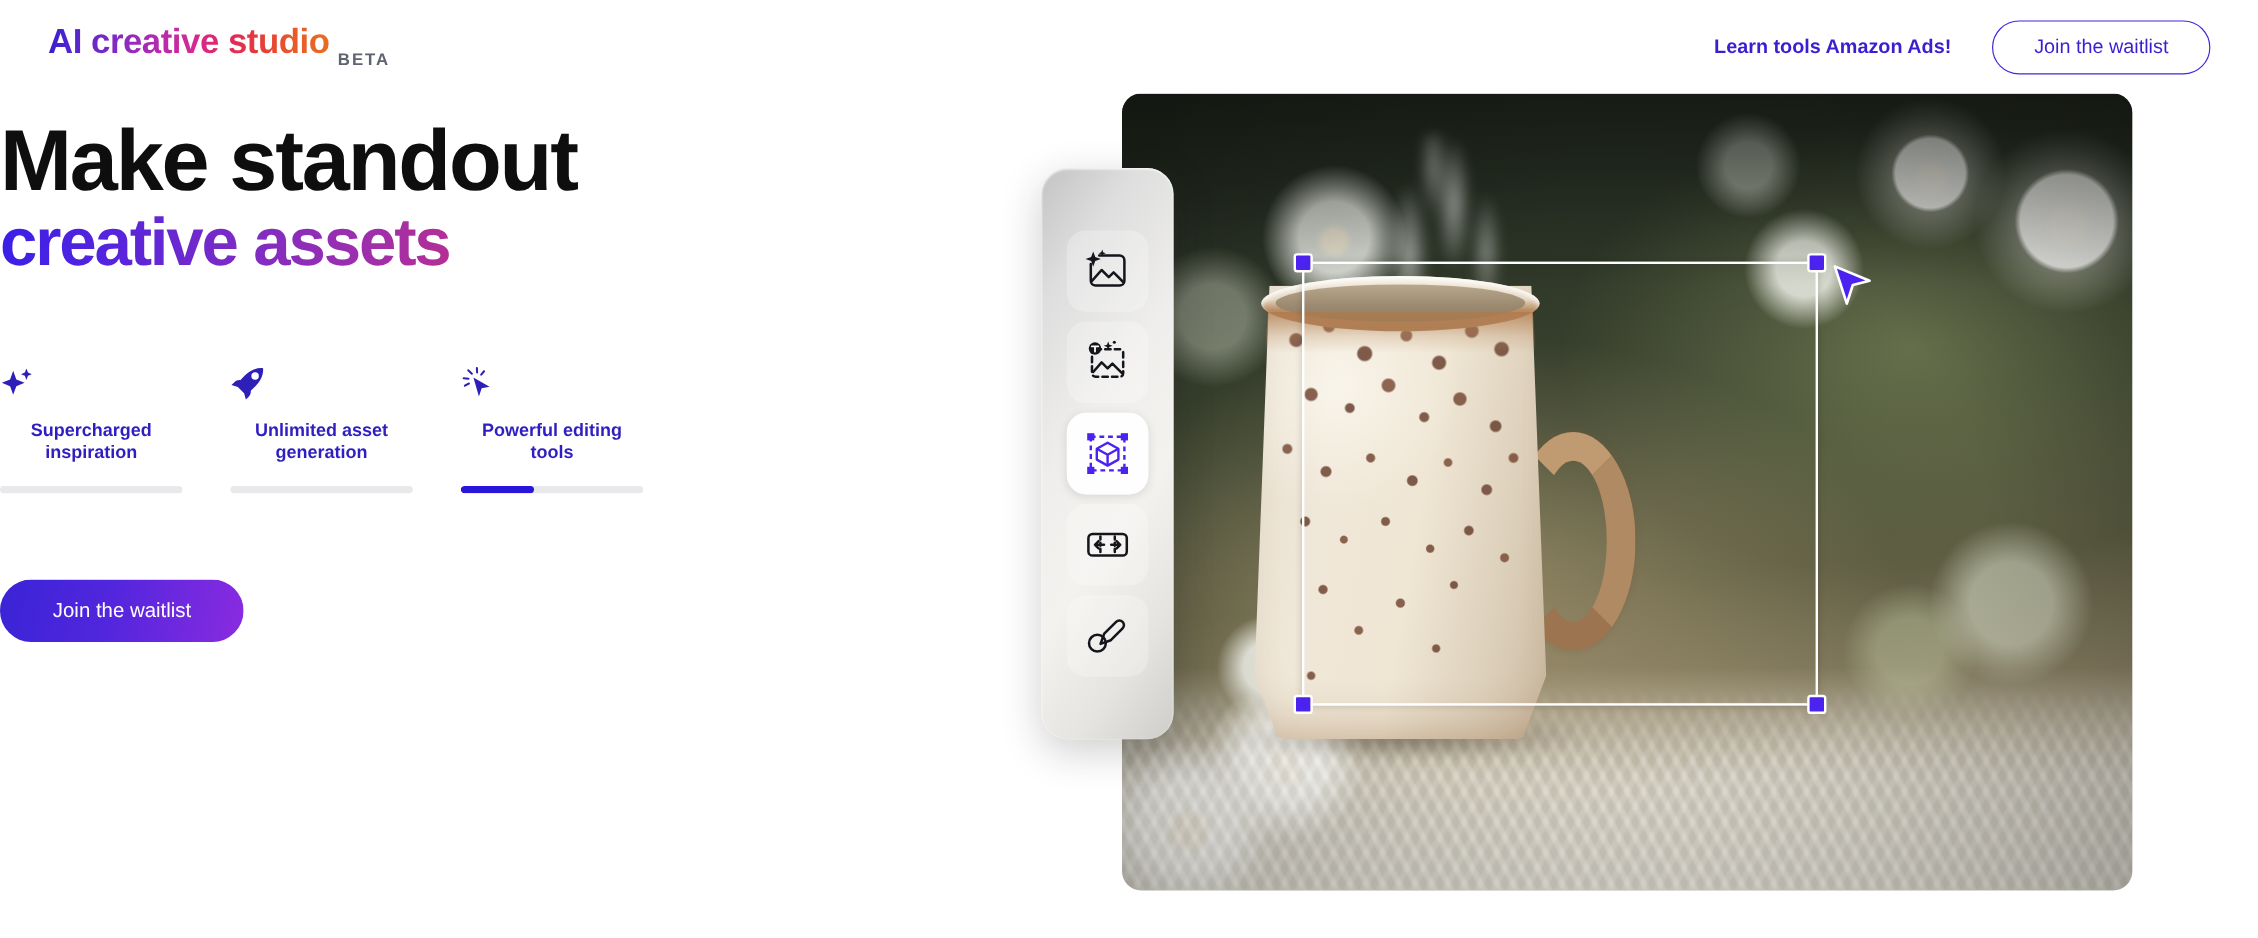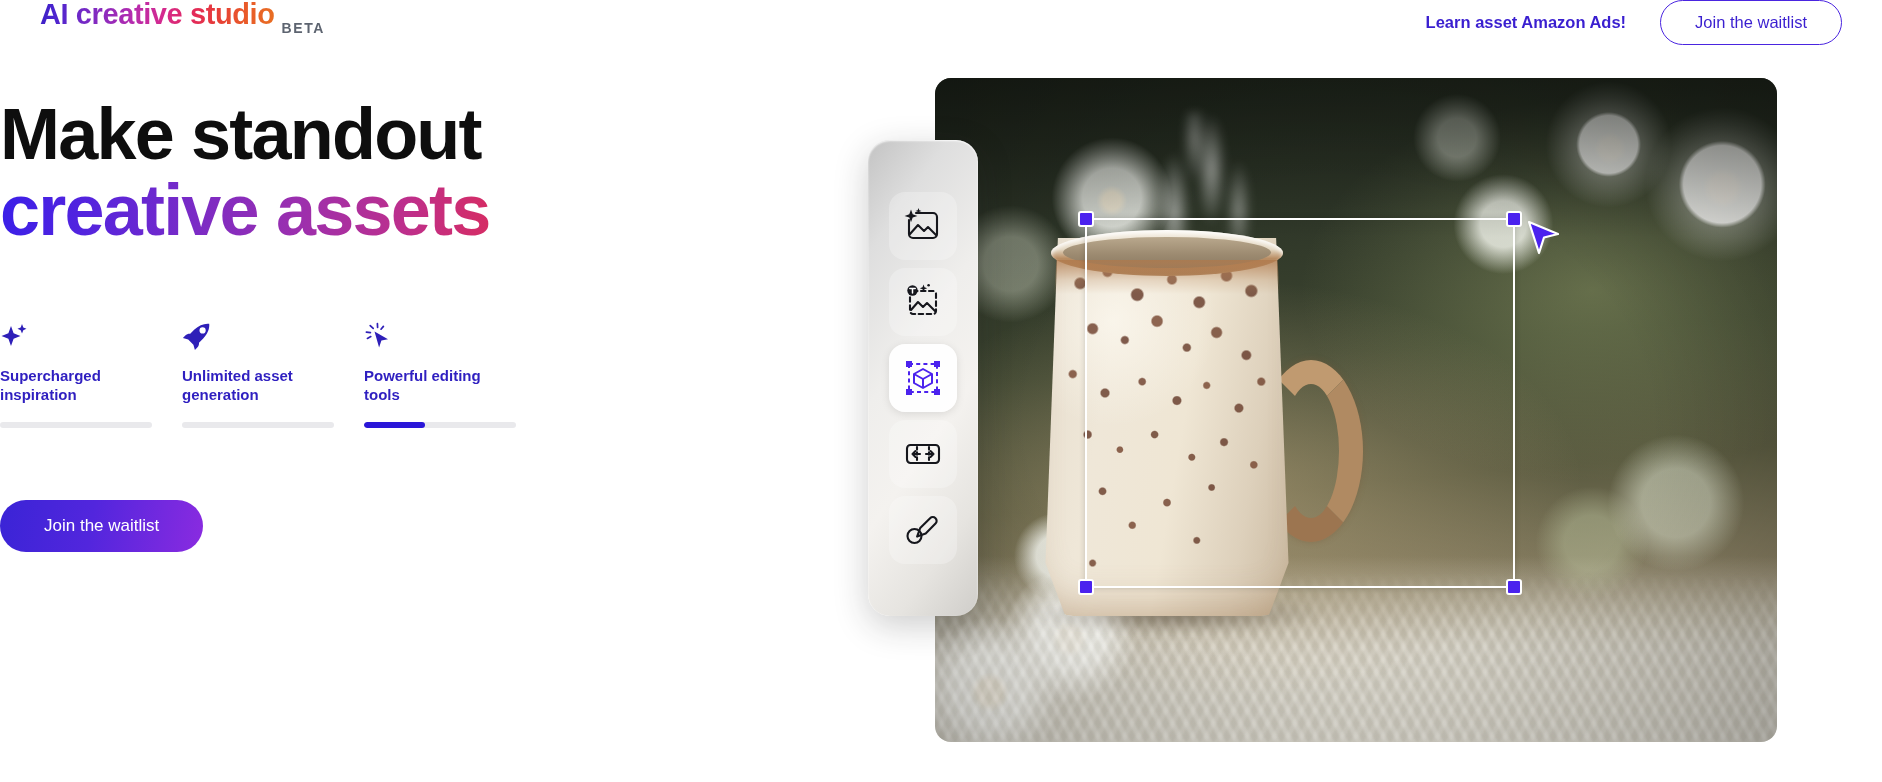--- a/index.html
+++ b/index.html
@@ -17,21 +17,21 @@
     background: #ffffff;
   }
 
   
   .header {
     position: absolute;
     top: 0; left: 0;
     width: 1882px;
     height: 78px;
     display: flex;
-    align-items: flex-start;
+    align-items: center;
     justify-content: space-between;
     padding: 0 40px;
     background: #ffffff;
     z-index: 40;
   }
   .brand {
     display: flex;
     align-items: flex-start;
     gap: 7px;
   }
@@ -95,40 +95,41 @@
   }
   .headline {
     font-size: 72px;
     font-weight: 800;
     letter-spacing: -1.8px;
     line-height: 1.06;
     color: #0e0e0e;
     white-space: nowrap;
   }
   .headline-gradient {
-    font-size: 72px;
+    font-size: 56px;
     font-weight: 800;
     letter-spacing: -1.8px;
     line-height: 1.06;
     white-space: nowrap;
     background-image: linear-gradient(92deg,
         #3a1fe8 0%, #5424de 10%, #7a2bc6 22%,
         #9c2fae 34%, #bd2f8c 46%, #d62c63 56%,
         #e5313f 66%, #ea4430 74%, #ef6b2a 84%,
         #f59a33 93%, #fbbf4a 100%);
     -webkit-background-clip: text;
     background-clip: text;
     color: transparent;
     -webkit-text-fill-color: transparent;
   }
 
   .features {
     display: flex;
-    gap: 30px;
+    gap: 40px;
     margin-top: 73px;
+    text-align: center;
   }
   .feature {
     width: 152px;
   }
   .feature-icon {
     height: 32px;
     display: block;
     margin-bottom: 12px;
   }
   .feature-icon svg { display: block; }
@@ -415,21 +416,21 @@
 <body>
 
 <div class="page">
 
   <header class="header">
     <div class="brand">
       <span class="brand-logo"><span class="ai">AI</span><span> creative studio</span></span>
       <span class="brand-beta">BETA</span>
     </div>
     <div class="header-right">
-      <a class="header-link">Learn asset Amazon Ads!</a>
+      <a class="header-link">Learn tools Amazon Ads!</a>
       <button class="header-cta">Join the waitlist</button>
     </div>
   </header>
 
   <section class="left">
     <h1 class="headline">Make standout</h1>
     <h1 class="headline-gradient">creative assets</h1>
 
     <div class="features">
 

